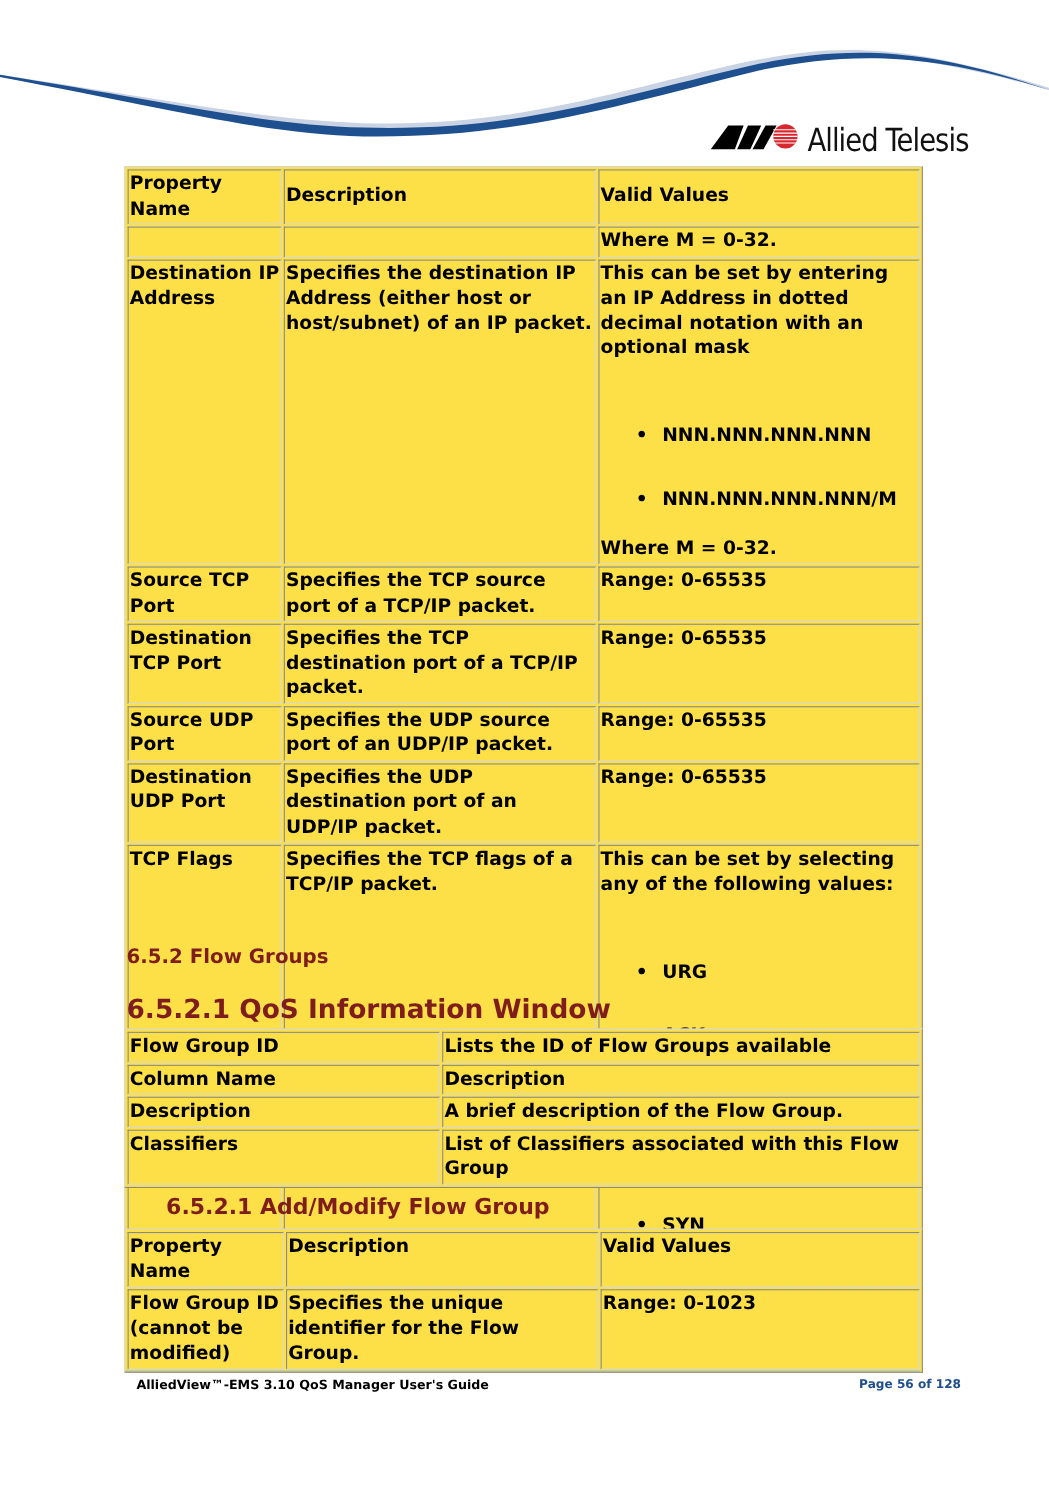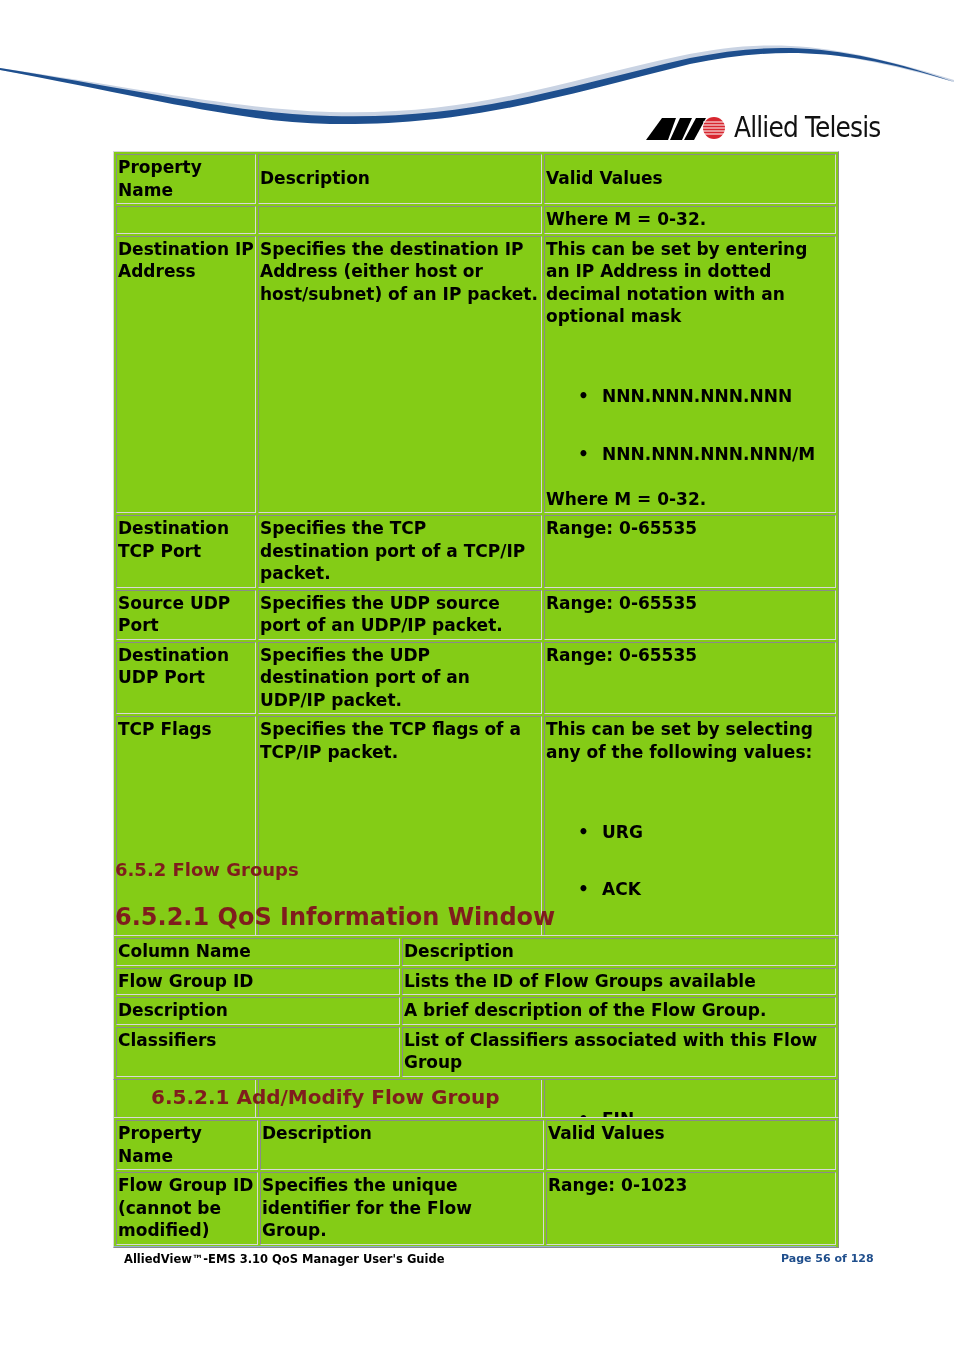--- a/index.html
+++ b/index.html
@@ -1,27 +1,27 @@
 <!DOCTYPE html>
 <html><head>
 <meta charset="utf-8">
 <style>
   html, body { margin:0; padding:0; background:#ffffff; }
   body { width:954px; height:1351px; position:relative; overflow:hidden;
          font-family:"DejaVu Sans", sans-serif; color:#000; }
   .swoosh { position:absolute; left:0; top:30px; width:954px; height:100px; }
-  .logo { position:absolute; left:646px; top:110px; height:34px; display:flex; align-items:center; }
+  .logo { position:absolute; left:646px; top:110px; height:34px; display:flex; align-items:flex-start; }
   .logo .mark { width:84px; height:26px; }
   .logo .brand { font-family:"DejaVu Sans", sans-serif; font-size:29px; font-weight:normal;
                  letter-spacing:-1px; transform:scaleX(0.86); transform-origin:left center;
                  margin-left:4px; color:#111; white-space:nowrap; }
 
   table.doc { position:absolute; border-collapse:separate; border-spacing:2px;
               border:1px solid #c8c8c8; border-right-color:#8a8a8a; border-bottom-color:#8a8a8a;
-              border-top-color:#d8d8d8; border-left-color:#d8d8d8; background:#84cc16; }
+              border-top-color:#d8d8d8; border-left-color:#d8d8d8; background:#fde047; }
   table.doc td { border:1px solid; border-color:#8a8a8a #d8d8d8 #d8d8d8 #8a8a8a;
                  vertical-align:top; padding:1px 1px 2px 1px;
                  font-size:17px; font-weight:bold; line-height:22.5px; }
   table.doc td.mid { vertical-align:middle; }
   ul.vals { margin:0; padding:0 0 0 32px; list-style:none; }
   ul.vals li { position:relative; padding-left:24px;margin-top:35px; }
   ul.vals li::before { content:"\2022"; position:absolute; left:0; font-weight:bold; }
   .gap { height:22.5px; }
 
   h3.sec { position:absolute; margin:0; font-weight:bold; color:#7f1d1d; font-family:"DejaVu Sans", sans-serif; }
@@ -79,20 +79,25 @@
       <div class="gap"></div>
       <ul class="vals">
         <li>NNN.NNN.NNN.NNN</li>
         <li>NNN.NNN.NNN.NNN/M</li>
       </ul>
       <div class="gap"></div>
       <div>Where M = 0-32.</div>
     </td>
   </tr>
   <tr>
+    <td>Source TCP Port</td>
+    <td>Specifies the TCP source port of a TCP/IP packet.</td>
+    <td>Range: 0-65535</td>
+  </tr>
+  <tr>
     <td>Destination TCP Port</td>
     <td>Specifies the TCP destination port of a TCP/IP packet.</td>
     <td>Range: 0-65535</td>
   </tr>
   <tr>
     <td>Source UDP Port</td>
     <td>Specifies the UDP source port of an UDP/IP packet.</td>
     <td>Range: 0-65535</td>
   </tr>
   <tr>
@@ -122,26 +127,26 @@
 <h3 class="sec" style="left:115px; top:859px; font-size:18px;">6.5.2 Flow Groups</h3>
 <h3 class="sec" style="left:115px; top:903px; font-size:24px;">6.5.2.1 QoS Information Window</h3>
 
 <table class="doc" style="left:113px; top:935px; width:726px;">
   <colgroup>
       <col style="width:284px">
       <col>
     </colgroup>
   <tbody>
       <tr>
+    <td>Flow Group ID</td>
+    <td>Lists the ID of Flow Groups available</td>
+  </tr>
+  <tr>
     <td>Column Name</td>
     <td>Description</td>
-  </tr>
-  <tr>
-    <td>Flow Group ID</td>
-    <td>Lists the ID of Flow Groups available</td>
   </tr>
   <tr>
     <td>Description</td>
     <td>A brief description of the Flow Group.</td>
   </tr>
   <tr>
     <td>Classifiers</td>
     <td>List of Classifiers associated with this Flow Group</td>
   </tr>
 </tbody>

